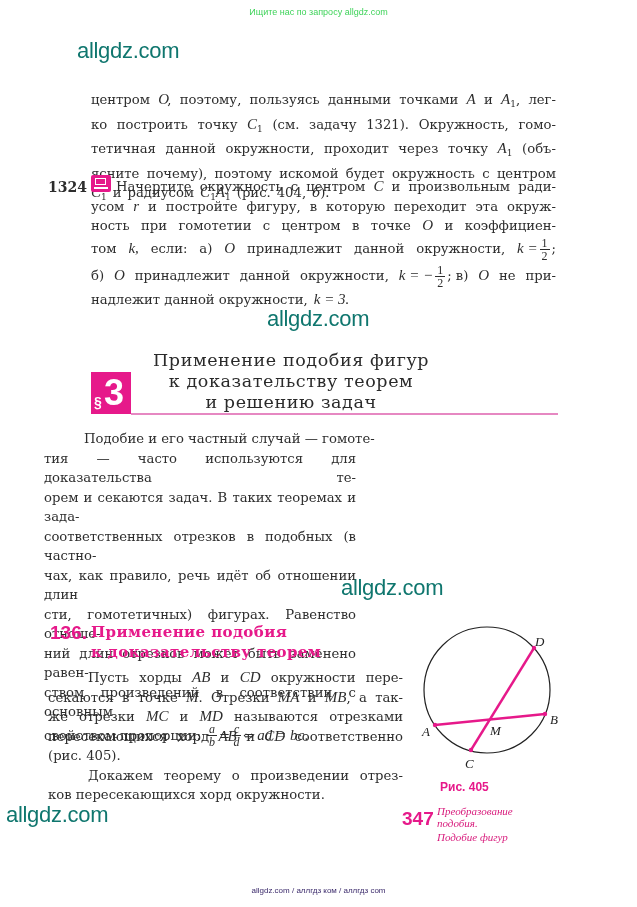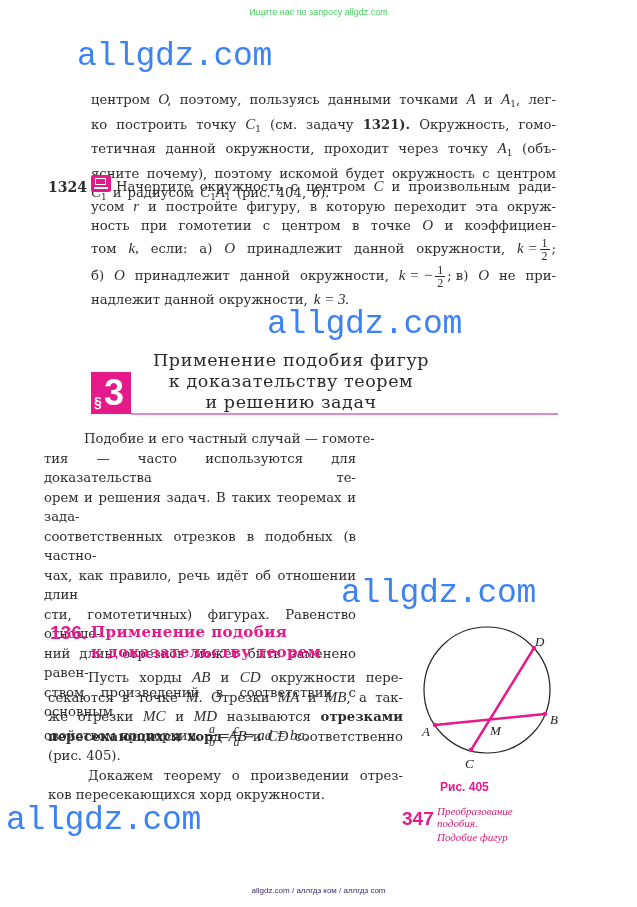--- a/index.html
+++ b/index.html
@@ -1,26 +1,26 @@
 <!DOCTYPE html>
 <html><head>
   <meta charset="utf-8">
   <style>
     html, body { margin: 0; padding: 0; background: #ffffff; }
     body { width: 637px; height: 907px; position: relative; overflow: hidden; font-family: "DejaVu Serif", serif; color: #2a2a2a; }
     .abs { position: absolute; }
     .top-banner { left: 0; width: 637px; top: 7px; text-align: center; font-family: "Liberation Sans", sans-serif; font-size: 9px; color: #3fd35a; }
-    .watermark { font-family: Liberation Mono, monospace; font-size: 33px; color: #3b82f6; letter-spacing: -0.3px; }
+    .watermark { font-family: Liberation Sans, sans-serif; font-size: 22px; color: #0f766e; letter-spacing: -0.3px; }
     .bottom-links { left: 0; width: 637px; top: 886px; text-align: center; font-family: "Liberation Sans", sans-serif; font-size: 8px; color: #3b2a6b; }
     .serif { font-family: "DejaVu Serif", serif; font-size: 13.2px; line-height: 19.5px; color: #2d2d2d; }
     .line { white-space: nowrap; display: flex; justify-content: space-between; }
     .line.last { justify-content: flex-start; gap: 6px; }
     i.m { font-style: italic; font-family: "Liberation Serif", serif; font-size: 15px; }
     sub { font-size: 9px; vertical-align: -3px; }
-    b { font-weight: bold; }
+    b { font-weight: normal; }
     .task-num { font-weight: bold; font-size: 14px; color: #2d2d2d; }
     .pc-icon { width: 20px; height: 17px; background: #e6198a; border-radius: 2px; display: inline-block; position: relative; }
     .pc-icon .screen { position: absolute; left: 4px; top: 3px; width: 11px; height: 7px; border: 1.5px solid #fff; box-sizing: border-box; }
     .pc-icon .base { position: absolute; left: 3px; top: 12px; width: 14px; height: 2px; background: #fff; }
     .frac { display: inline-flex; flex-direction: column; align-items: center; vertical-align: middle; line-height: 12px; font-size: 12px; font-family: "Liberation Serif", serif; margin: 0 2px; }
     .frac .num { border-bottom: 1px solid #2d2d2d; padding: 0 2px; }
     .section-badge { left: 91px; top: 372px; width: 40px; height: 42px; background: #e6198a; color: #fff; font-family: "Liberation Sans", sans-serif; font-weight: bold; }
     .section-badge .sym { position: absolute; left: 3px; bottom: 4px; font-size: 14px; }
     .section-badge .n { position: absolute; left: 13px; top: 0px; font-size: 36px; line-height: 42px; }
     .section-title { left: 153px; top: 350px; font-size: 17.5px; line-height: 21px; color: #2a2a2a; letter-spacing: 0.6px; text-align: center; }
@@ -187,21 +187,21 @@
   <div>и решению задач</div>
 </div>
 <div class="abs section-rule"></div>
 
 
 <div class="abs serif" style="left:44px; top:429px; width:312px;">
   <div class="line" style="padding-left:40px; justify-content:flex-start;">
       <span style="text-align-last:justify; width:272px; display:inline-block;">Подобие и его частный случай — гомоте-</span>
     </div>
   <div style="text-align:justify; text-align-last:justify;">тия — часто используются для доказательства те-</div>
-  <div style="text-align:justify; text-align-last:justify;">орем и решения задач. В таких теоремах и зада-</div>
+  <div style="text-align:justify; text-align-last:justify;">орем и секаются задач. В таких теоремах и зада-</div>
   <div style="text-align:justify; text-align-last:justify;">соответственных отрезков в подобных (в частно-</div>
   <div style="text-align:justify; text-align-last:justify;">чах, как правило, речь идёт об отношении длин</div>
   <div style="text-align:justify; text-align-last:justify;">сти, гомотетичных) фигурах. Равенство отноше-</div>
   <div style="text-align:justify; text-align-last:justify;">ний длин отрезков может быть заменено равен-</div>
   <div style="text-align:justify; text-align-last:justify;">ством произведений в соответствии с основным</div>
   <div style="display:flex; align-items:center; gap:4px; height:28px;">
     <span>свойством пропорции:</span>
     <span style="display:inline-flex; align-items:center;">
       <span class="frac">
           <i class="num">a</i>

